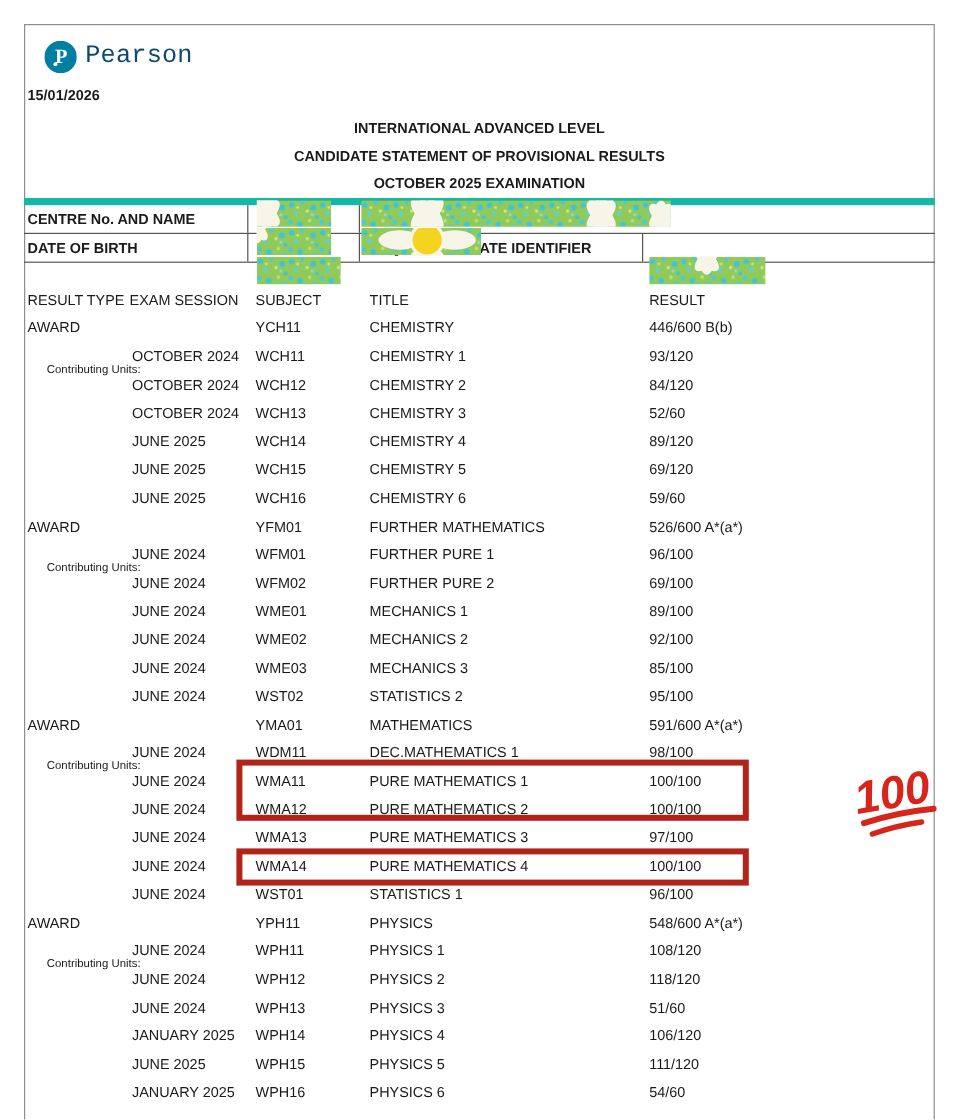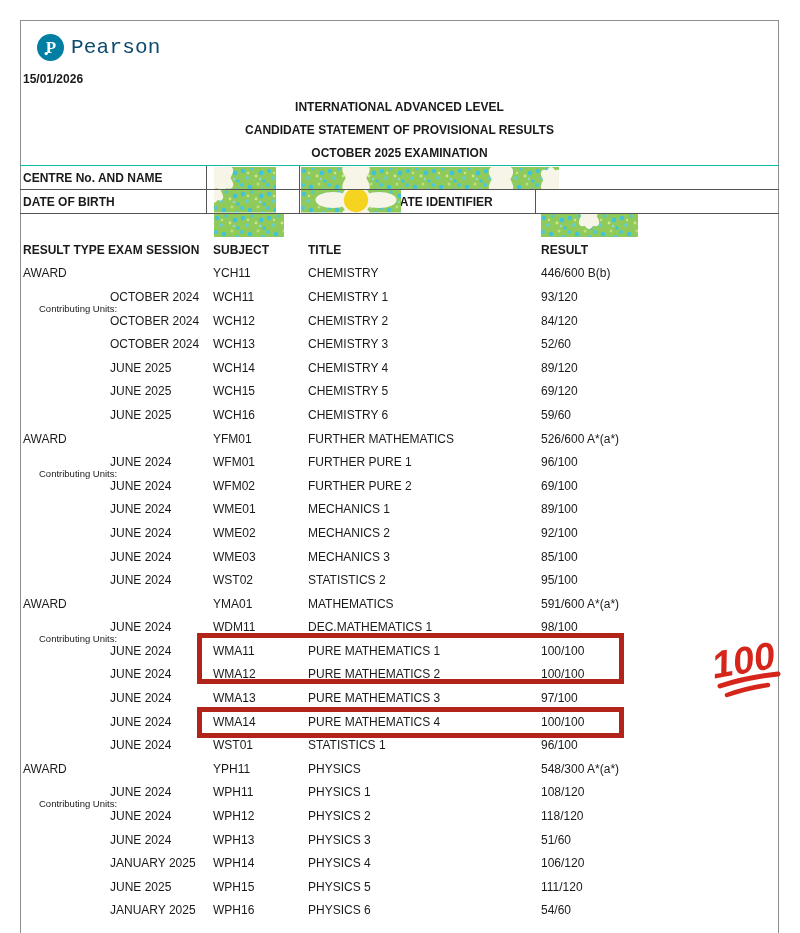--- a/index.html
+++ b/index.html
@@ -14,35 +14,35 @@
   .abs{position:absolute;}
   
   .logo-row{left:16px;top:12px;height:28px;display:flex;align-items:center;}
   .wordmark{font-family:Liberation Mono, monospace;font-size:21px;color:#0c4a6e;margin-left:7px;letter-spacing:.2px;}
   
   .date{left:2px;top:51px;font-size:12px;font-weight:bold;text-align:right;}
   
   .titles{left:0;top:75px;width:100%;text-align:center;}
   .titles div{height:23px;line-height:23px;font-weight:bold;font-size:12px;}
   
-  .info-table{left:-1px;top:144px;width:759px;border-top:1px solid #14b8a6;}
+  .info-table{left:-1px;top:144px;width:759px;border-top:6px solid #14b8a6;}
   .irow{display:flex;height:23px;border-bottom:1px solid #555;align-items:stretch;}
   .ic{box-sizing:border-box;display:flex;align-items:center;}
   .ic1{width:187px;border-right:1px solid #555;padding-left:3px;}
   .ic2{width:93px;border-right:1px solid #555;}
   .ic3{flex:1;}
   .ic3b{width:236px;border-right:1px solid #555;padding-left:3px;}
   .ic4{flex:1;}
   .ilabel{font-weight:bold;font-size:12px;white-space:nowrap;}
   .redact{position:absolute;display:block;}
   
   .results{left:0;top:217px;width:757px;}
   .trow{position:relative;height:23.6px;}
   .cell{position:absolute;top:50%;transform:translateY(-50%);font-size:12px;white-space:nowrap;}
-  .hdr .cell{font-weight:bold;}
+  .hdr .cell{font-weight:normal;}
   .c1{left:2px;}
   .c1.cu{left:18px;font-size:9.5px;margin-top:11px;}
   .c2{left:89px;}
   .c3{left:192px;}
   .c4{left:287px;}
   .c5{left:520px;}
   
   .hlbox{position:absolute;border:5px solid #b2231a;box-sizing:border-box;background:transparent;}
   .hlbox1{left:197px;top:633px;width:427px;height:51px;}
   .hlbox2{left:197px;top:707px;width:427px;height:31px;}
@@ -309,21 +309,21 @@
           <span class="cell c2">JUNE 2024</span>
           <span class="cell c3">WST01</span>
           <span class="cell c4">STATISTICS 1</span>
           <span class="cell c5">96/100</span>
         </div>
         <div class="trow">
           <span class="cell c1">AWARD</span>
           <span class="cell c2"></span>
           <span class="cell c3">YPH11</span>
           <span class="cell c4">PHYSICS</span>
-          <span class="cell c5">548/300 A*(a*)</span>
+          <span class="cell c5">548/600 A*(a*)</span>
         </div>
         <div class="trow">
           <span class="cell c1 cu">Contributing Units:</span>
           <span class="cell c2">JUNE 2024</span>
           <span class="cell c3">WPH11</span>
           <span class="cell c4">PHYSICS 1</span>
           <span class="cell c5">108/120</span>
         </div>
         <div class="trow">
           <span class="cell c1"></span>

